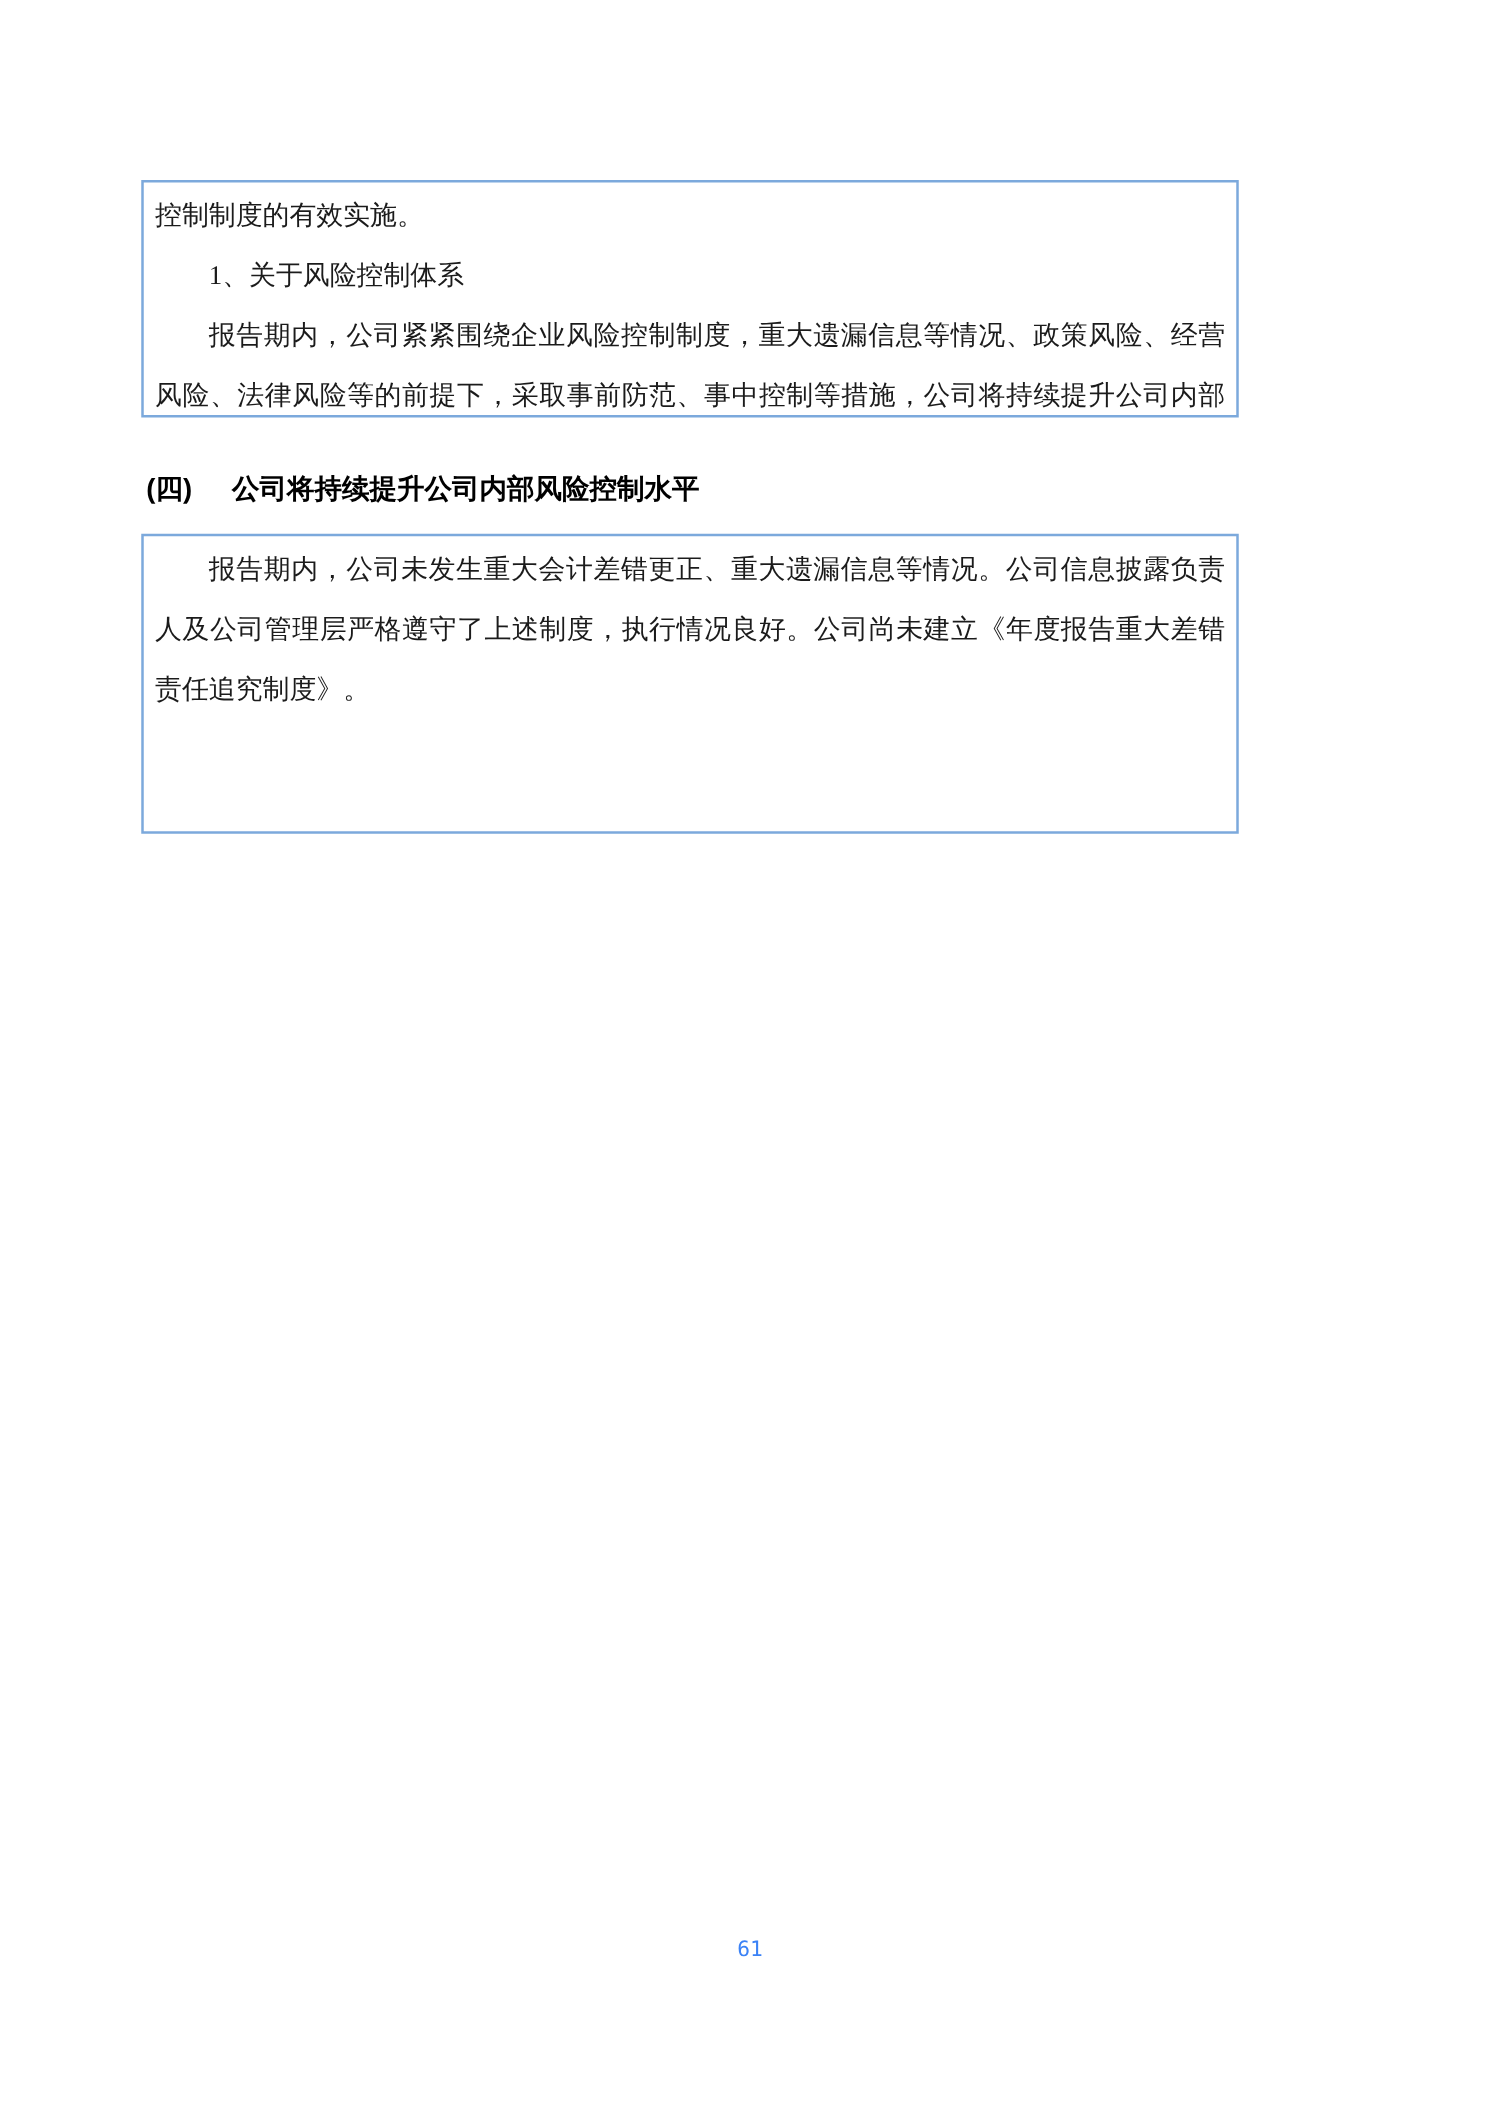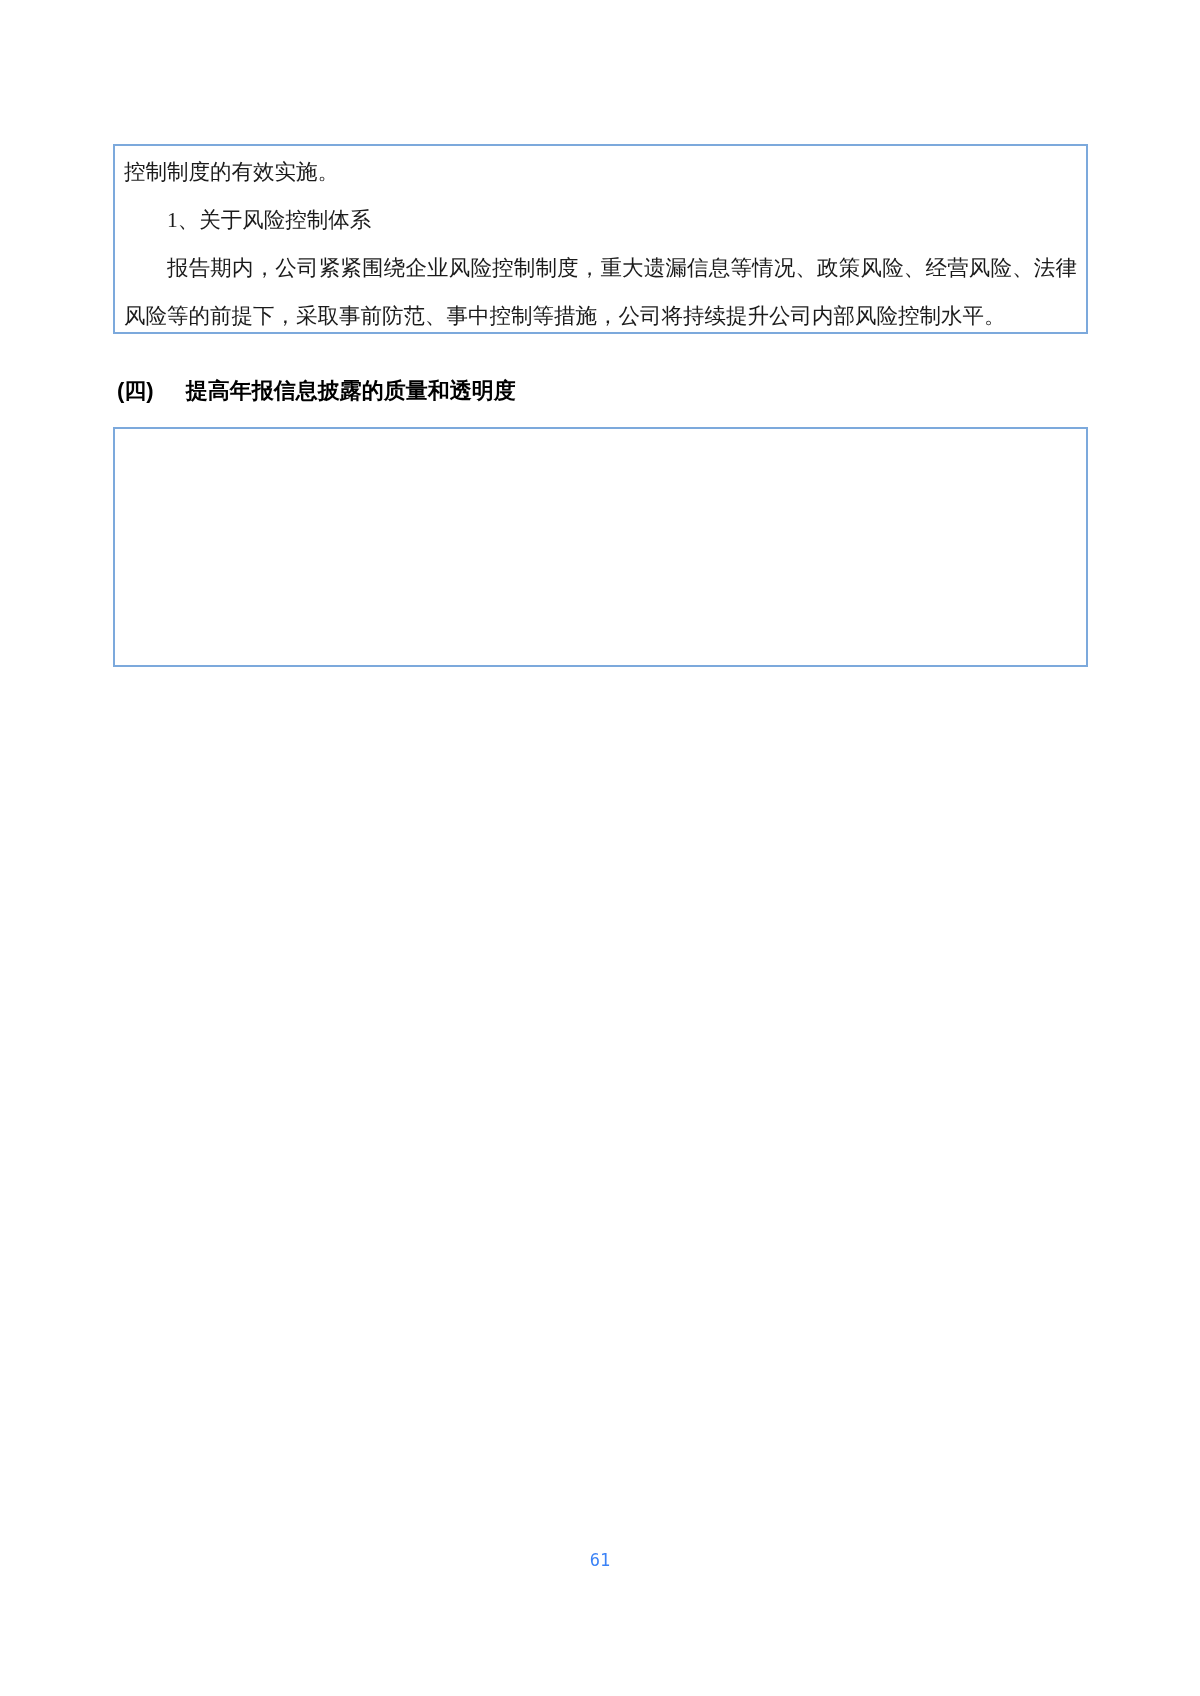--- a/index.html
+++ b/index.html
@@ -10,21 +10,21 @@
   body {
     width: 1200px;
     height: 1696px;
     position: relative;
     font-family: "Liberation Serif", serif;
     color: #1b1b1b;
   }
   .bordered-box {
     position: absolute;
     left: 113px;
-    width: 975px;
+    width: 878px;
     box-sizing: border-box;
     border: 2px solid #7ca9dc;
     background: #ffffff;
     padding: 2px 9px 0 9px;
     overflow: hidden;
   }
   #internal-control-box {
     top: 144px;
     height: 190px;
   }
@@ -79,23 +79,24 @@
 
 <div>
 
   <section id="internal-control-box" class="bordered-box">
     <p class="no-indent">控制制度的有效实施。</p>
     <p class="indent">1、关于风险控制体系</p>
     <p class="indent">报告期内，公司紧紧围绕企业风险控制制度，重大遗漏信息等情况、政策风险、经营风险、法律风险等的前提下，采取事前防范、事中控制等措施，公司将持续提升公司内部风险控制水平。</p>
   </section>
 
   <h2 id="section-heading">
-    <span class="heading-num">(四)</span><span>提高年报信息披露的质量和透明度</span>
+    <span class="heading-num">(四)</span><span>公司将持续提升公司内部风险控制水平</span>
   </h2>
 
   <section id="error-accountability-box" class="bordered-box">
+    <p class="indent">报告期内，公司未发生重大会计差错更正、重大遗漏信息等情况。公司信息披露负责人及公司管理层严格遵守了上述制度，执行情况良好。公司尚未建立《年度报告重大差错责任追究制度》。</p>
   </section>
 
   <footer id="page-footer">
     <span class="page-num">61</span>
   </footer>
 
 </div>
 
 </body></html>

